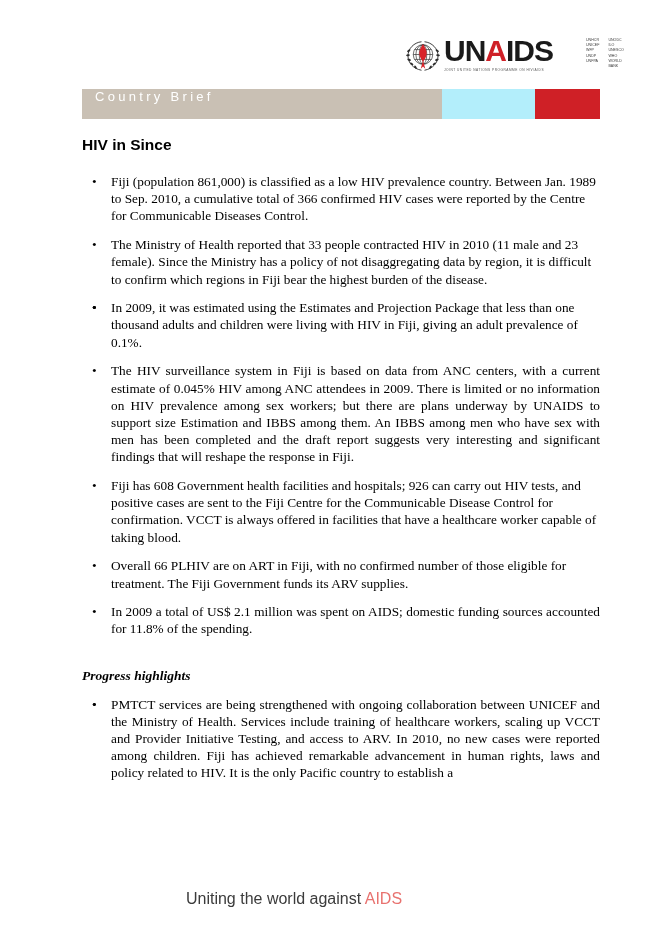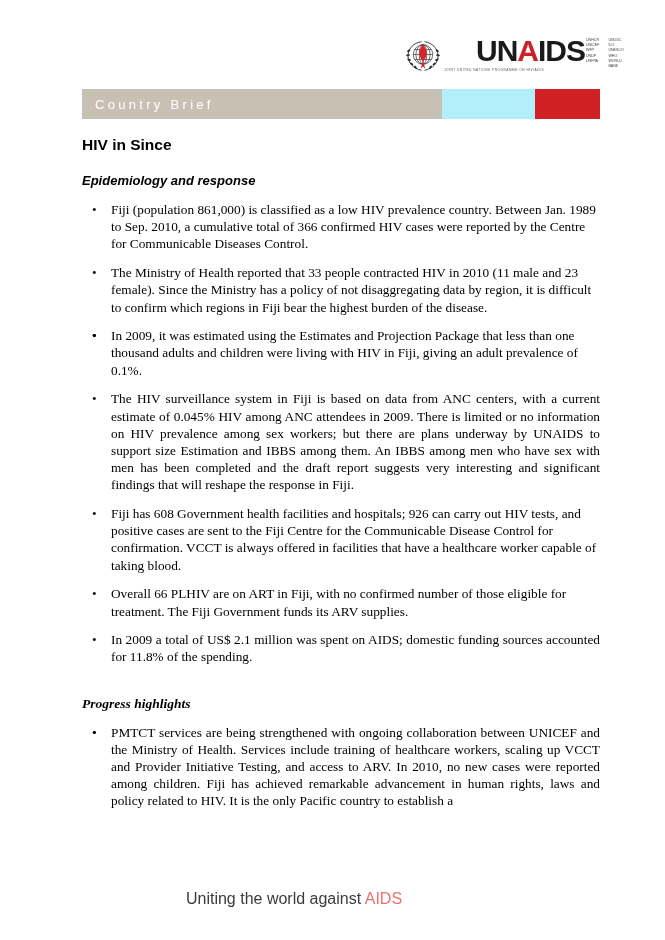--- a/index.html
+++ b/index.html
@@ -45,21 +45,20 @@
     position: relative;
   }
   .wordmark {
     font-family: "Liberation Sans", sans-serif;
     font-weight: bold;
     font-size: 30px;
     line-height: 30px;
     letter-spacing: -1px;
     color: #1a1a1a;
     white-space: nowrap;
-    margin-left: 32px;
   }
   .wordmark .aids-red { color: #cf2027; }
   .logo-tagline {
     font-family: "Liberation Sans", sans-serif;
     font-size: 3.2px;
     letter-spacing: 0.5px;
     color: #555;
     margin-top: 2px;
     white-space: nowrap;
   }
@@ -82,21 +81,21 @@
     top: 89px;
     left: 82px;
     width: 518px;
     height: 30px;
     display: flex;
   }
   .banner-main {
     background: #c9c0b4;
     flex: 0 0 360px;
     display: flex;
-    align-items: center;
+    align-items: flex-start;
     padding-left: 13px;
     box-sizing: border-box;
   }
   .banner-title {
     font-family: "Liberation Sans", sans-serif;
     font-size: 13px;
     letter-spacing: 3.3px;
     color: #ffffff;
   }
   .banner-cyan {
@@ -245,21 +244,20 @@
       <span class="banner-title">Country Brief</span>
     </div>
     <div class="banner-cyan"></div>
     <div class="banner-red"></div>
   </div>
 
   <div class="content">
 
     <h1 class="doc-title">HIV in Since</h1>
 
-    <h2 class="section-head-italic">Epidemiology and response</h2>
 
     <ul class="bullets">
       <li><span class="bullet-dot">•</span><span>Fiji (population 861,000) is classified as a low HIV prevalence country. Between Jan. 1989 to Sep. 2010, a cumulative total of 366 confirmed HIV cases were reported by the Centre for Communicable Diseases Control.</span></li>
       <li><span class="bullet-dot">•</span><span>The Ministry of Health reported that 33 people contracted HIV in 2010 (11 male and 23 female). Since the Ministry has a policy of not disaggregating data by region, it is difficult to confirm which regions in Fiji bear the highest burden of the disease.</span></li>
       <li><span class="bullet-dot">•</span></li>
       <li><span class="bullet-dot">•</span></li>
       <li><span class="bullet-dot">•</span><span>In 2009, it was estimated using the Estimates and Projection Package that less than one thousand adults and children were living with HIV in Fiji, giving an adult prevalence of 0.1%.</span></li>
       <li class="justify"><span class="bullet-dot">•</span><span>The HIV surveillance system in Fiji is based on data from ANC centers, with a current estimate of 0.045% HIV among ANC attendees in 2009. There is limited or no information on HIV prevalence among sex workers; but there are plans underway by UNAIDS to support size Estimation and IBBS among them. An IBBS among men who have sex with men has been completed and the draft report suggests very interesting and significant findings that will reshape the response in Fiji.</span></li>
       <li><span class="bullet-dot">•</span><span>Fiji has 608 Government health facilities and hospitals; 926 can carry out HIV tests, and positive cases are sent to the Fiji Centre for the Communicable Disease Control for confirmation. VCCT is always offered in facilities that have a healthcare worker capable of taking blood.</span></li>
       <li><span class="bullet-dot">•</span><span>Overall 66 PLHIV are on ART in Fiji, with no confirmed number of those eligible for treatment. The Fiji Government funds its ARV supplies.</span></li>

